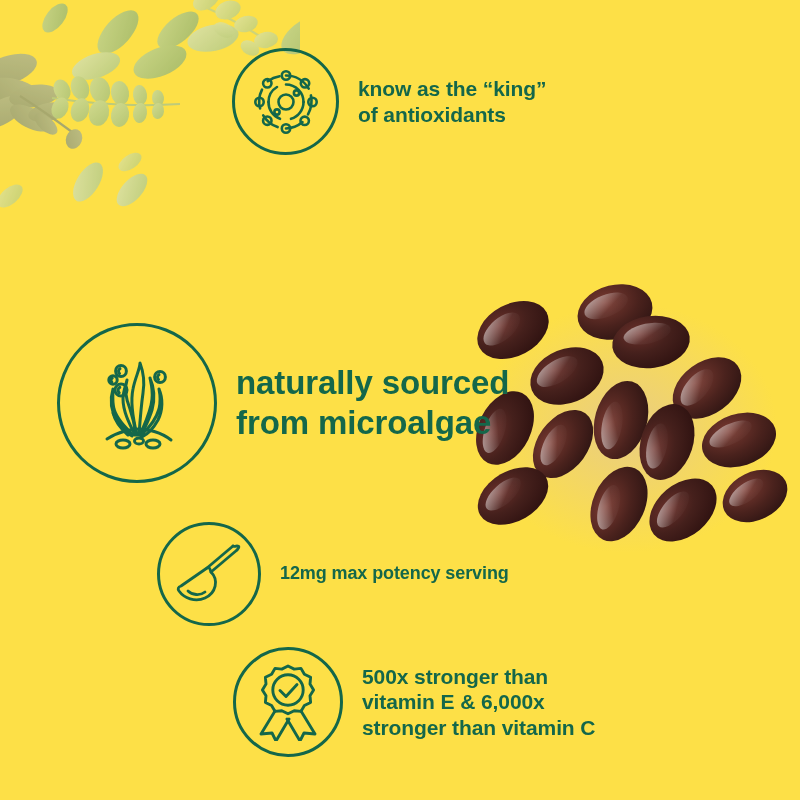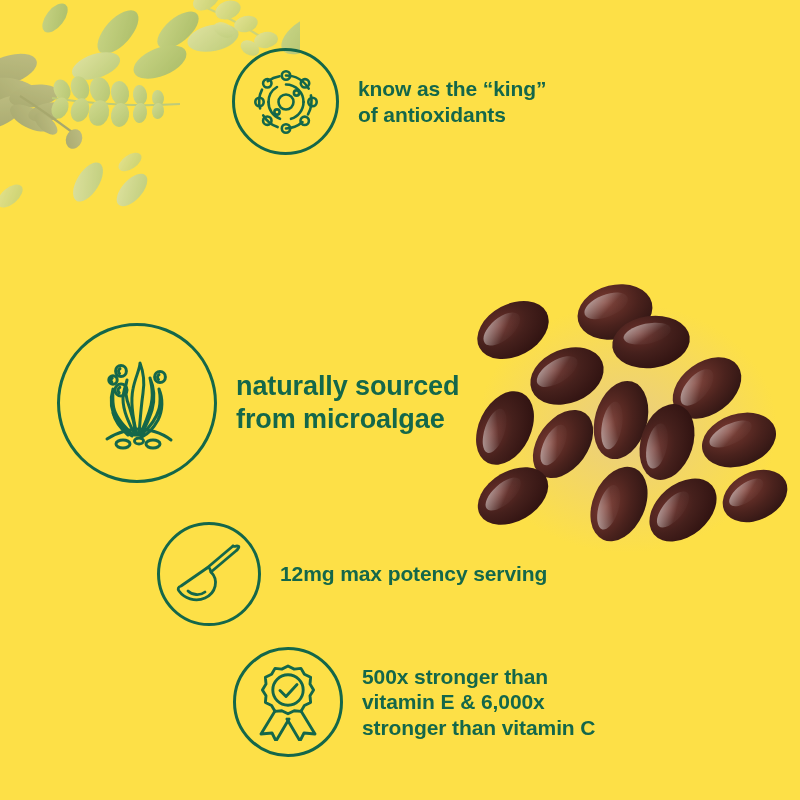--- a/index.html
+++ b/index.html
@@ -62,26 +62,26 @@
   #feature-antioxidant .ftext{ font-size:21px; margin-left:19px; }
 
   
   #feature-softgels{ left:157px; top:183px; }
   #feature-softgels .badge{ width:104px;height:104px;border-width:3.2px; }
   #feature-softgels .ftext{ font-size:21px; margin-left:19px; }
 
   
   #feature-microalgae{ left:57px; top:323px; }
   #feature-microalgae .badge{ width:160px;height:160px;border-width:3.6px; }
-  #feature-microalgae .ftext{ font-size:27px; margin-left:19px; }
+  #feature-microalgae .ftext{ font-size:33px; margin-left:19px; }
 
   
   #feature-potency{ left:157px; top:522px; }
   #feature-potency .badge{ width:104px;height:104px;border-width:3.2px; }
-  #feature-potency .ftext{ font-size:21px; margin-left:19px; }
+  #feature-potency .ftext{ font-size:18px; margin-left:19px; }
 
   
   #feature-strength{ left:233px; top:647px; }
   #feature-strength .badge{ width:110px;height:110px;border-width:3.2px; }
   #feature-strength .ftext{ font-size:21px; margin-left:19px; }
 </style>
 </head>
 <body>
 
 <div id="stage">

